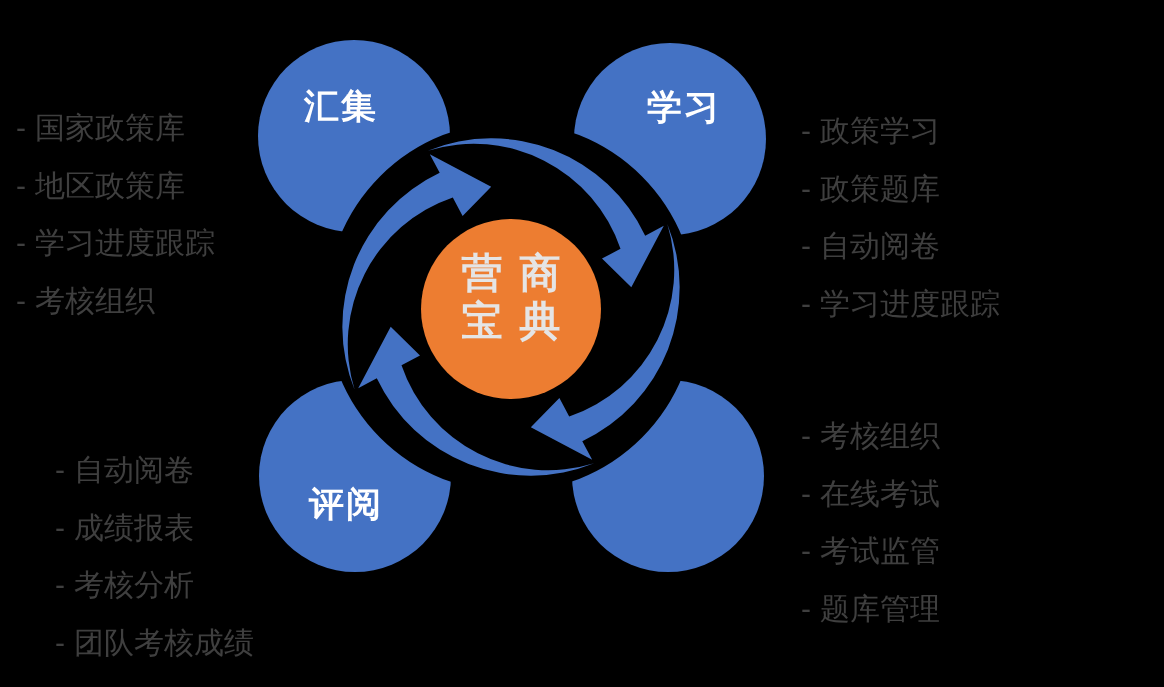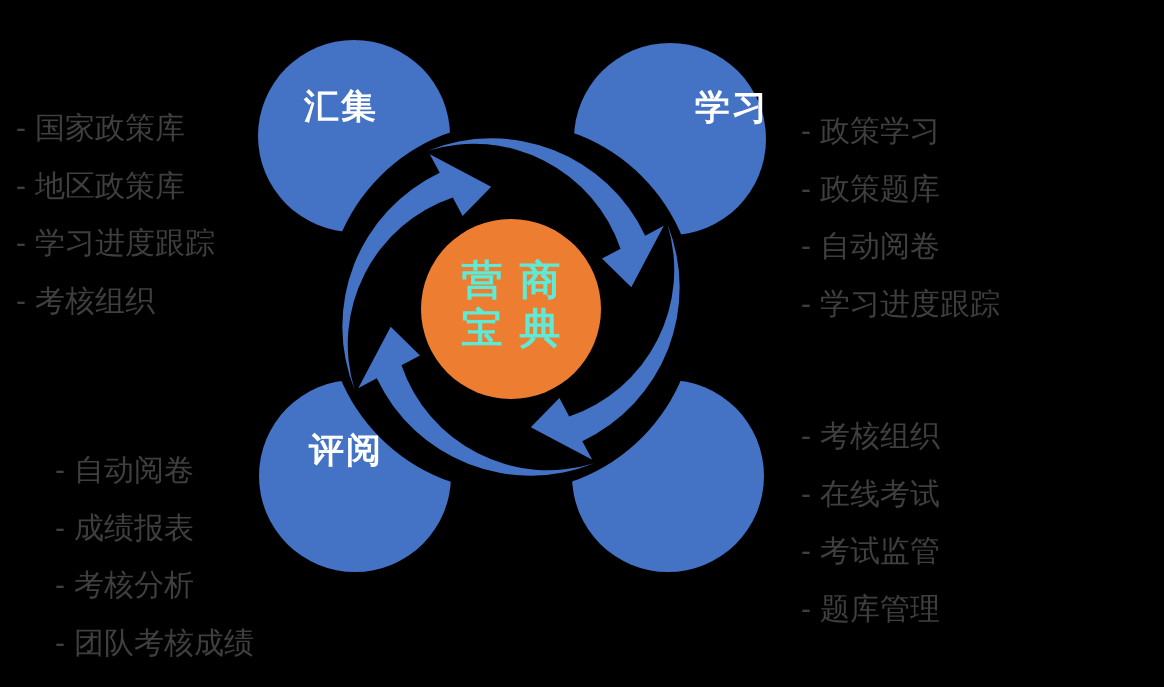--- a/index.html
+++ b/index.html
@@ -18,23 +18,23 @@
     transform: translate(-50%, -50%);
     color: #FFFFFF;
     font-size: 35px;
     font-weight: 700;
     letter-spacing: 2px;
     white-space: nowrap;
   }
   .center-label {
     position: absolute;
     left: 511px;
-    top: 304px;
+    top: 297px;
     transform: translate(-50%, -50%);
-    color: #5eead4;
+    color: #e5e5e5;
     font-size: 41px;
     font-weight: 700;
     line-height: 48px;
     letter-spacing: 17px;
     text-indent: 17px;
     text-align: center;
     white-space: nowrap;
   }
   .feature-list {
     position: absolute;
@@ -81,22 +81,22 @@
 
     <circle cx="511" cy="309" r="90" fill="#ED7D31"></circle>
   </svg>
 
   <div class="center-label">
     <div>营商</div>
     <div>宝典</div>
   </div>
 
   <div class="node-label" style="left:341px; top:106px;">汇集</div>
-  <div class="node-label" style="left:684px; top:107px;margin-left:48px;">学习</div>
-  <div class="node-label" style="left:346px; top:450px;">评阅</div>
+  <div class="node-label" style="left:684px; top:107px;">学习</div>
+  <div class="node-label" style="left:346px; top:504px;">评阅</div>
 
   <div class="feature-list list-top-left">
     <div class="li">
       <span class="dash">-</span>
       <span>国家政策库</span>
     </div>
     <div class="li">
       <span class="dash">-</span>
       <span>地区政策库</span>
     </div>

